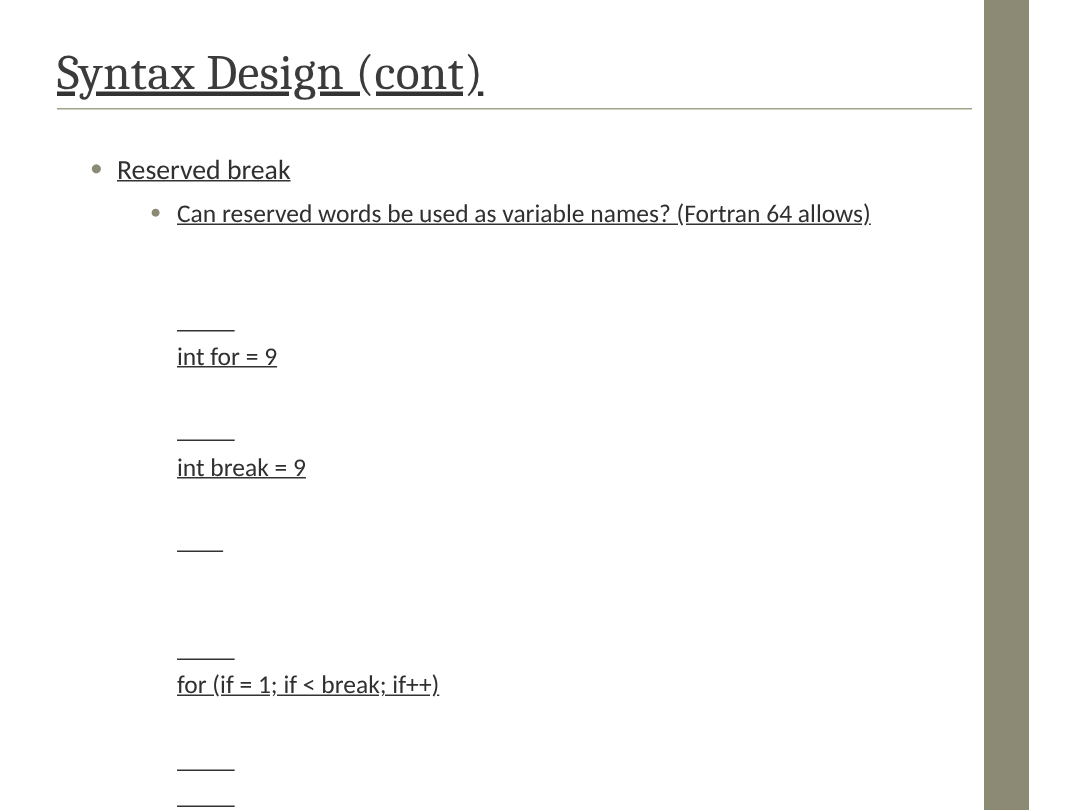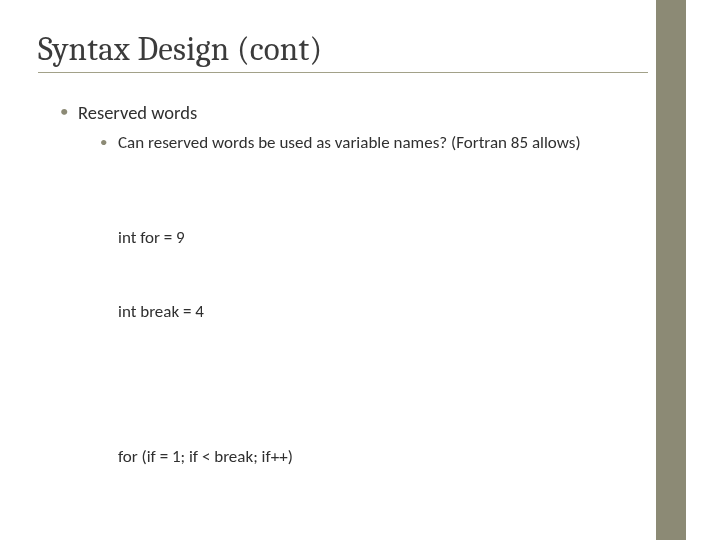--- a/index.html
+++ b/index.html
@@ -18,20 +18,21 @@
     height: 540px;
     background: #8c8a75;
   }
   .slide {
     position: absolute;
     top: 0;
     left: 0;
     width: 720px;
     height: 540px;
     padding: 30px 80px 18px 38px;
+    text-decoration: underline;
   }
   .title {
     font-family: "Cambria", Georgia, "Times New Roman", serif;
     font-size: 33px;
     font-weight: 400;
     color: #3b3b3b;
     letter-spacing: 0.2px;
     margin-bottom: 4px;
   }
   .underline {
@@ -96,31 +97,31 @@
 <body>
 
 <div class="vstripe"></div>
 
 <div class="slide">
   <h1 class="title">Syntax Design (cont)</h1>
   <div class="underline"></div>
 
   <ul class="lvl1">
     <li>
-      <span>Reserved words</span>
+      <span>Reserved break</span>
       <ul class="lvl2">
         <li class="bulleted">
-          <span>Can reserved words be used as variable names?   (Fortran 85 allows)</span>
+          <span>Can reserved words be used as variable names?   (Fortran 64 allows)</span>
         </li>
       </ul>
 
       <div class="codeblock">
         <div class="group">
           <div>int for = 9</div>
-          <div>int break = 4</div>
+          <div>int break = 9</div>
         </div>
         <div class="group">
           <div>for (if = 1; if &lt; break; if++)</div>
           
           
         </div>
       </div>
     </li>
   </ul>
 </div>

